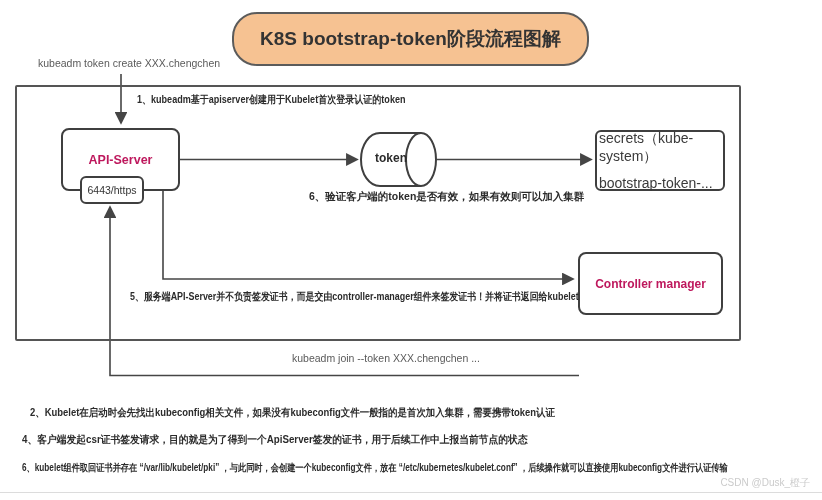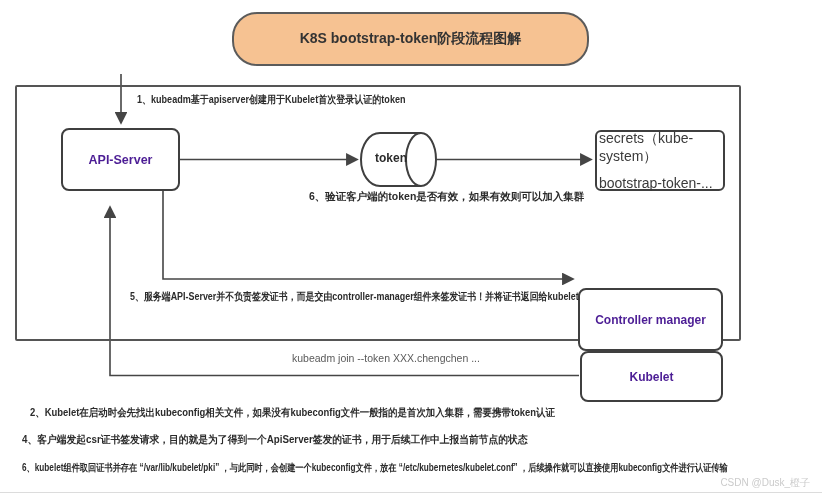--- a/index.html
+++ b/index.html
@@ -5,39 +5,39 @@
   html,body{margin:0;padding:0;background:#ffffff;}
   .stage{
     position:relative; width:822px; height:500px; background:#ffffff;
     font-family:"Liberation Sans","DejaVu Sans",sans-serif; overflow:hidden;
   }
   .connectors{position:absolute; inset:0; width:822px; height:500px;}
   .banner{
     position:absolute; left:232px; top:12px; width:353px; height:50px;
     border:2px solid #5b5b5b; border-radius:25px; background:#f6c292;
     display:flex; align-items:center; justify-content:center;
-    font-size:14px; font-weight:700; color:#333333;
+    font-size:19px; font-weight:700; color:#333333;
   }
   .outer-box{
     position:absolute; left:15px; top:85px; width:722px; height:252px;
     border:2px solid #555555; border-radius:2px; background:transparent;
   }
   .node{
     position:absolute; background:#ffffff; border:2px solid #3f3f3f;
     display:flex; align-items:center; justify-content:center;
-    font-weight:700; color:#4c1d95;
+    font-weight:700; color:#be185d;
   }
   .api-server{left:61px; top:128px; width:115px; height:59px; border-radius:8px; font-size:12.5px;}
   .port{left:80px; top:176px; width:60px; height:24px; border-radius:6px; font-size:10.5px; font-weight:400; color:#333; z-index:3;}
   .secrets{
     left:595px; top:130px; width:124px; height:57px; border-radius:6px;
     flex-direction:column; align-items:flex-start; justify-content:center;
     font-weight:400; font-size:14px; color:#3a3a3a; padding-left:2px; gap:9px;
   }
-  .controller{left:578px; top:252px; width:141px; height:59px; border-radius:8px; font-size:12px;margin-top:36px;}
+  .controller{left:578px; top:252px; width:141px; height:59px; border-radius:8px; font-size:12px;}
   .kubelet{left:580px; top:351px; width:139px; height:47px; border-radius:8px; font-size:12px;}
   .etcd-label{
     position:absolute; left:361px; top:151px; width:60px; text-align:center;
     font-weight:700; font-size:12px; color:#2b2b2b;
   }
   .freetext{position:absolute; white-space:nowrap; font-size:10.5px; color:#5a5a5a;}
   .token-create{left:38px; top:57px;}
   .kubeadm-join{left:292px; top:352px;}
   .step{
     position:absolute; white-space:nowrap; font-weight:700; font-size:10.5px;
@@ -80,36 +80,37 @@
 
     <path d="M163 189 V279 H571" fill="none" stroke="#454545" stroke-width="1.6" marker-end="url(#ah)"></path>
 
     <path d="M579 375.5 H110 V209" fill="none" stroke="#454545" stroke-width="1.6" marker-end="url(#ah)"></path>
   </svg>
 
   <div class="banner">
     <span>K8S bootstrap-token阶段流程图解</span>
   </div>
 
+  <div class="freetext token-create">kubeadm token create XXX.chengchen</div>
 
   <div class="outer-box"></div>
 
   <div class="node api-server">
     <span>API-Server</span>
+  </div>
+  <div class="node port">
+    <span>6443/https</span>
   </div>
   <div class="etcd-label">token</div>
   <div class="node secrets">
     <span>secrets（kube-system）</span>
     <span>bootstrap-token-...</span>
   </div>
   <div class="node controller">
     <span>Controller manager</span>
-  </div>
-  <div class="node kubelet">
-    <span>Kubelet</span>
   </div>
 
   <div class="step step1">1、kubeadm基于apiserver创建用于Kubelet首次登录认证的token</div>
   <div class="step step3">6、验证客户端的token是否有效，如果有效则可以加入集群</div>
   <div class="step step5">5、服务端API-Server并不负责签发证书，而是交由controller-manager组件来签发证书！并将证书返回给kubelet</div>
   <div class="freetext kubeadm-join">kubeadm join --token XXX.chengchen ...</div>
 
   <div class="step step2">2、Kubelet在启动时会先找出kubeconfig相关文件，如果没有kubeconfig文件一般指的是首次加入集群，需要携带token认证</div>
   <div class="step step4">4、客户端发起csr证书签发请求，目的就是为了得到一个ApiServer签发的证书，用于后续工作中上报当前节点的状态</div>
   <div class="step step6">6、kubelet组件取回证书并存在 “/var/lib/kubelet/pki” ，与此同时，会创建一个kubeconfig文件，放在 “/etc/kubernetes/kubelet.conf” ，后续操作就可以直接使用kubeconfig文件进行认证传输</div>

